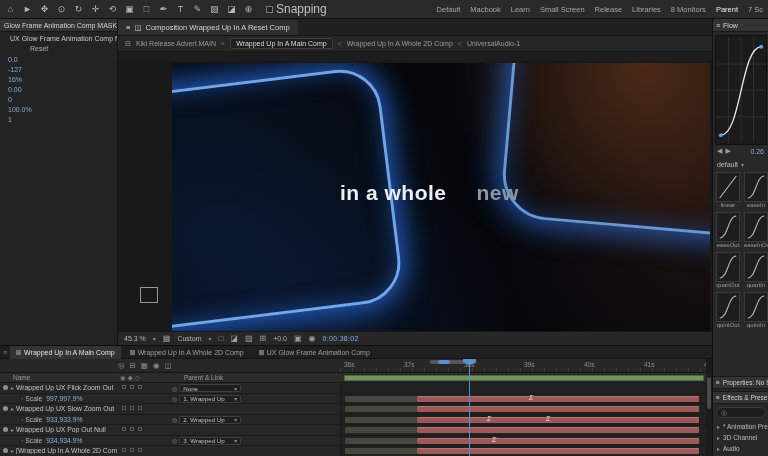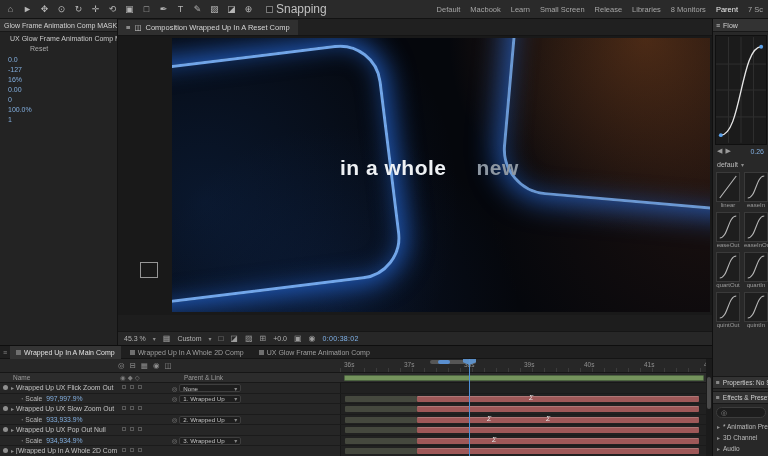--- a/index.html
+++ b/index.html
@@ -28,21 +28,21 @@
 
   
   #viewer { position:absolute; left:118px; top:19px; width:594px; height:326px; background:#1d1d1d; }
   .v-tabs { height:17px; background:#202020; border-bottom:1px solid #141414; display:flex; align-items:flex-end; }
   .v-tab { background:#2f2f2f; height:15px; padding:0 8px; display:flex; align-items:center; gap:4px;
     font-size:7.5px; color:#d4d4d4; white-space:nowrap; }
   .crumbs { height:16px; background:#272727; border-bottom:1px solid #161616; display:flex; align-items:center;
     gap:5px; padding:0 7px; font-size:7px; color:#9a9a9a; white-space:nowrap; overflow:hidden; }
   .crumb.active { background:#1f1f1f; border:1px solid #3d3d3d; border-radius:2px; padding:1px 5px; color:#d8d8d8; }
   .crumb-sep { color:#6f6f6f; }
-  #comp-area { position:absolute; left:0; top:17px; width:594px; height:279px; background:#191919; overflow:hidden; }
+  #comp-area { position:absolute; left:0; top:42px; width:594px; height:279px; background:#191919; overflow:hidden; }
   #comp { position:absolute; left:54px; top:2px; width:538px; height:274px; overflow:hidden;
     background:
       radial-gradient(circle at 88% 0%, rgba(224,118,44,0.30), transparent 36%),
       radial-gradient(circle at 100% 55%, rgba(150,70,30,0.15), transparent 40%),
       radial-gradient(circle at 6% 60%, rgba(30,90,180,0.20), transparent 48%),
       radial-gradient(circle at 30% 100%, rgba(25,70,150,0.18), transparent 40%),
       #05070c; }
   .frame1 { position:absolute; left:-92px; top:20px; width:312px; height:236px;
     border:3px solid rgba(125,182,255,0.9); border-radius:42px; transform:rotate(-7deg);
     box-shadow:0 0 26px 7px rgba(40,110,225,0.75), inset 0 0 22px rgba(40,110,225,0.5); }

